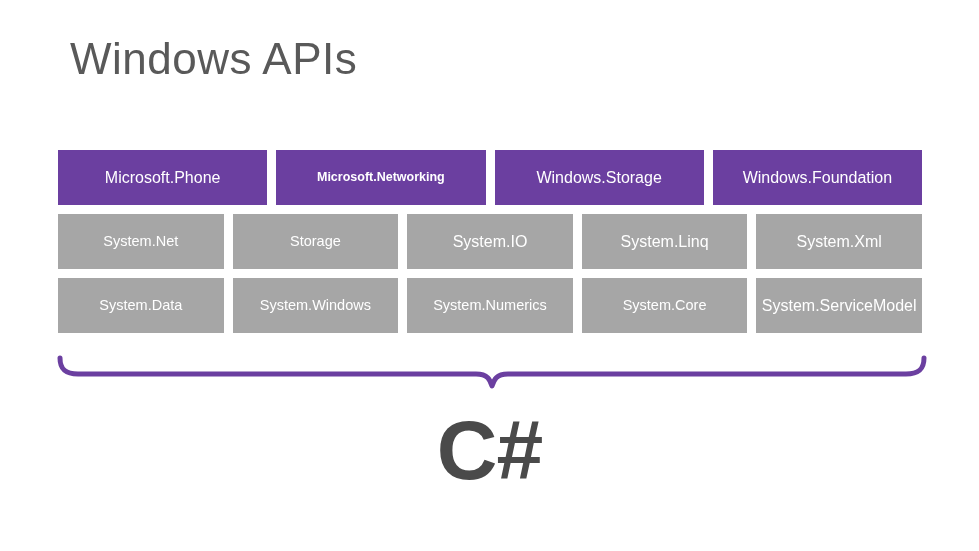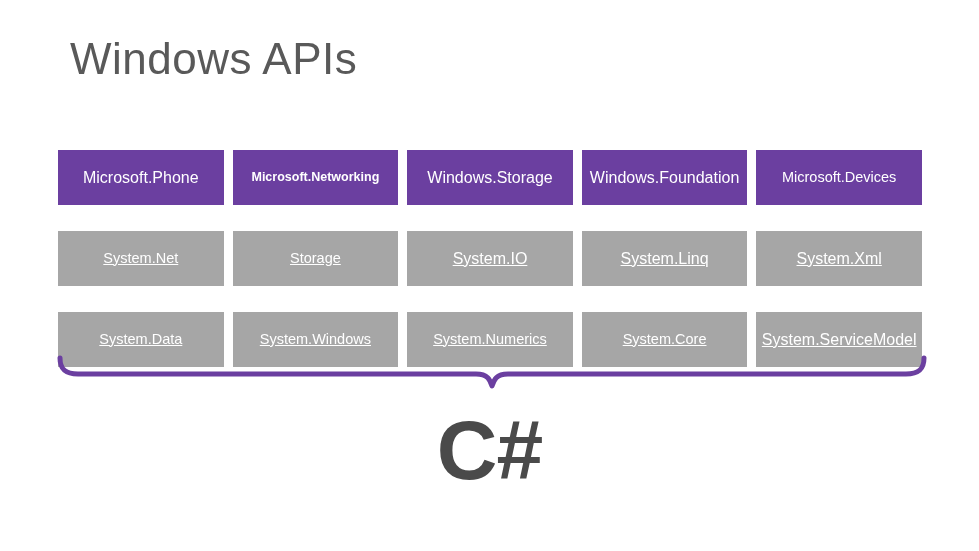--- a/index.html
+++ b/index.html
@@ -32,41 +32,41 @@
   }
 
   
   #api-grid {
     position: absolute;
     left: 58px;
     top: 150px;
     width: 864px;
     display: flex;
     flex-direction: column;
-    gap: 26px;
+    gap: 9px;
   }
   .api-row {
     display: flex;
     gap: 9px;
     width: 100%;
   }
   .api-cell {
     flex: 1 1 0;
     height: 55px;
     display: flex;
     align-items: center;
     justify-content: center;
     padding: 0 6px;
     color: #ffffff;
     text-align: center;
     white-space: nowrap;
     overflow: hidden;
   }
   .api-cell.purple { background: #6B3FA0; }
-  .api-cell.gray   { background: #A6A6A6; text-decoration: underline; }
+  .api-cell.gray   { background: #A6A6A6; }
 
   .api-cell .cell-label {
     display: block;
     font-weight: 400;
     line-height: 1.1;
   }
   
   .sz-lg .cell-label { font-size: 16px; }
   .sz-md .cell-label { font-size: 14.5px; }
   .sz-sm .cell-label { font-size: 12.5px; font-weight: 700; }
@@ -115,23 +115,20 @@
     </div>
     <div class="api-cell purple sz-sm">
       <span class="cell-label">Microsoft.Networking</span>
     </div>
     <div class="api-cell purple sz-lg">
       <span class="cell-label">Windows.Storage</span>
     </div>
     <div class="api-cell purple sz-xs">
       <span class="cell-label">Windows.Foundation</span>
     </div>
-    <div class="api-cell purple sz-md">
-      <span class="cell-label">Microsoft.Devices</span>
-    </div>
   </div>
 
   <div class="api-row">
     <div class="api-cell gray sz-md">
       <span class="cell-label">System.Net</span>
     </div>
     <div class="api-cell gray sz-md">
       <span class="cell-label">Storage</span>
     </div>
     <div class="api-cell gray sz-xs">

